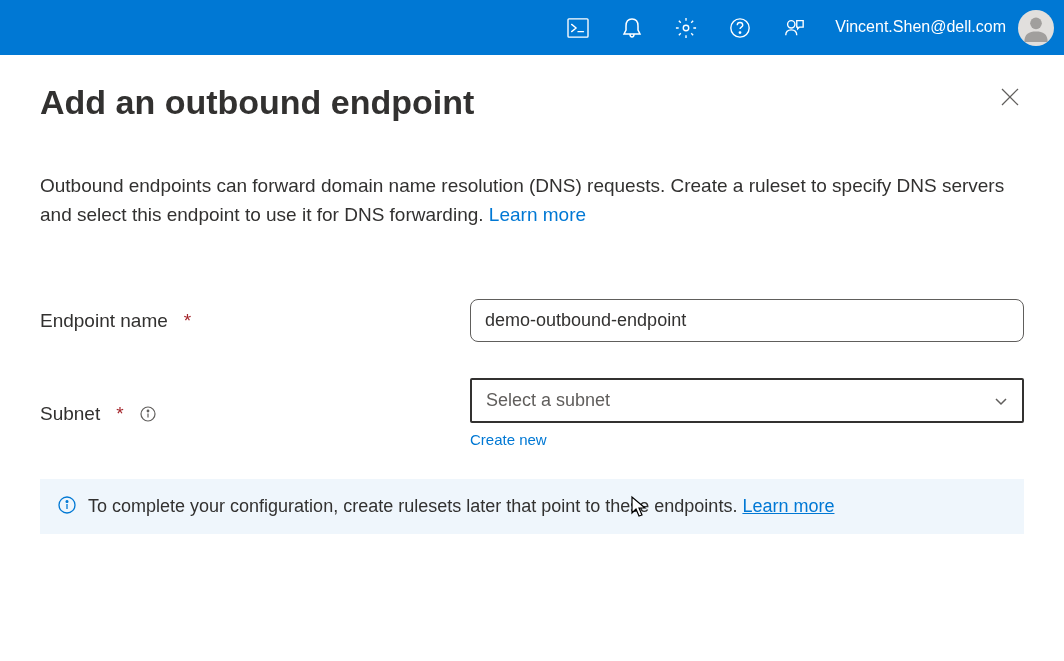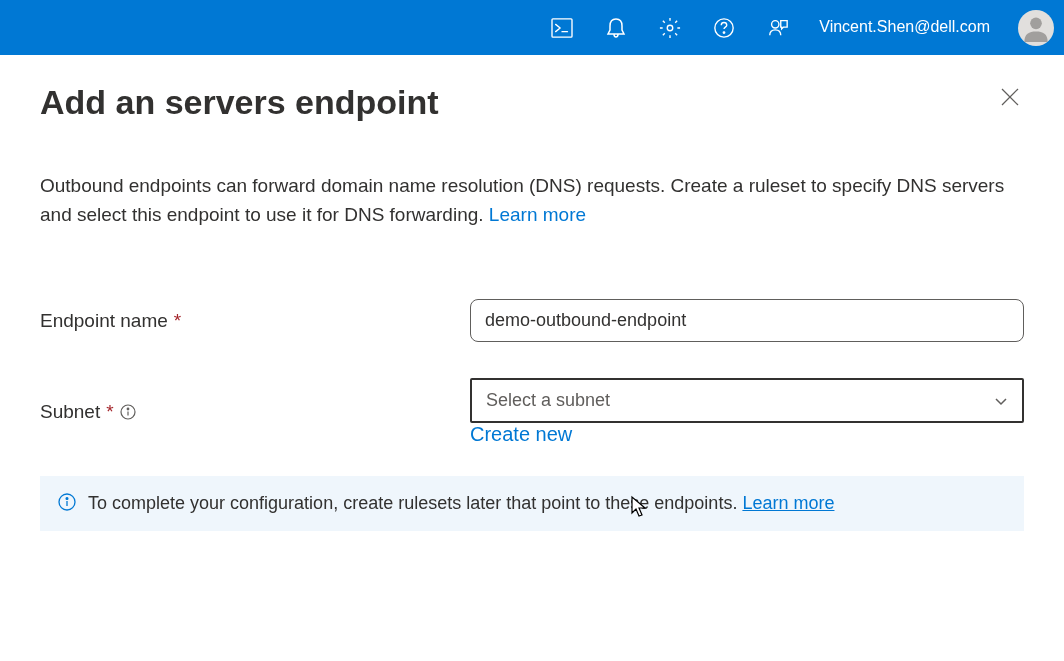--- a/index.html
+++ b/index.html
@@ -33,21 +33,21 @@
       width: 22px;
       height: 22px;
       display: flex;
       align-items: center;
       justify-content: center;
       cursor: pointer;
     }
     .user-section {
       display: flex;
       align-items: center;
-      gap: 28px;
+      gap: 12px;
     }
     .user-text {
       text-align: right;
       line-height: 1.3;
     }
     .user-email {
       font-size: 16px;
       color: #ffffff;
     }
     .user-tenant {
@@ -103,21 +103,21 @@
       display: flex;
       align-items: center;
       margin-bottom: 36px;
     }
     .form-label-area {
       width: 430px;
       font-size: 19px;
       color: #323130;
       display: flex;
       align-items: center;
-      gap: 6px;
+      gap: 16px;
     }
     .required-star {
       color: #a4262c;
     }
     .info-icon-wrap {
       display: inline-flex;
       align-items: center;
     }
     .form-input-area {
       flex: 1;
@@ -147,25 +147,25 @@
       display: flex;
       justify-content: space-between;
       align-items: center;
     }
     .chevron-down {
       width: 14px;
       height: 14px;
     }
     .create-new-link {
       color: #0078d4;
-      font-size: 20px;
+      font-size: 15px;
       text-decoration: none;
       cursor: pointer;
       display: inline-block;
-      margin-top: 0;
+      margin-top: 8px;
     }
     .subnet-row {
       margin-bottom: 8px;
     }
     .info-banner {
       background: #eff6fc;
       padding: 14px 18px;
       display: flex;
       align-items: flex-start;
       gap: 12px;
@@ -239,21 +239,21 @@
       <svg width="28" height="28" viewBox="0 0 24 24" fill="#a19f9d">
         <circle cx="12" cy="8" r="5"></circle>
         <path d="M2 24 C2 17 6 15 12 15 C18 15 22 17 22 24 Z"></path>
       </svg>
     </div>
   </div>
 </div>
 
 <div class="content">
   <div class="title-row">
-    <h1 class="page-title">Add an servers endpoint</h1>
+    <h1 class="page-title">Add an outbound endpoint</h1>
     <button class="close-btn">
       <svg width="20" height="20" viewBox="0 0 20 20" stroke="#605e5c" stroke-width="1.2">
         <line x1="2" y1="2" x2="18" y2="18"></line>
         <line x1="18" y1="2" x2="2" y2="18"></line>
       </svg>
     </button>
   </div>
 
   <p class="description">
     <span>Outbound endpoints can forward domain name resolution (DNS) requests. Create a ruleset to specify DNS servers and select this endpoint to use it for DNS forwarding.</span>

